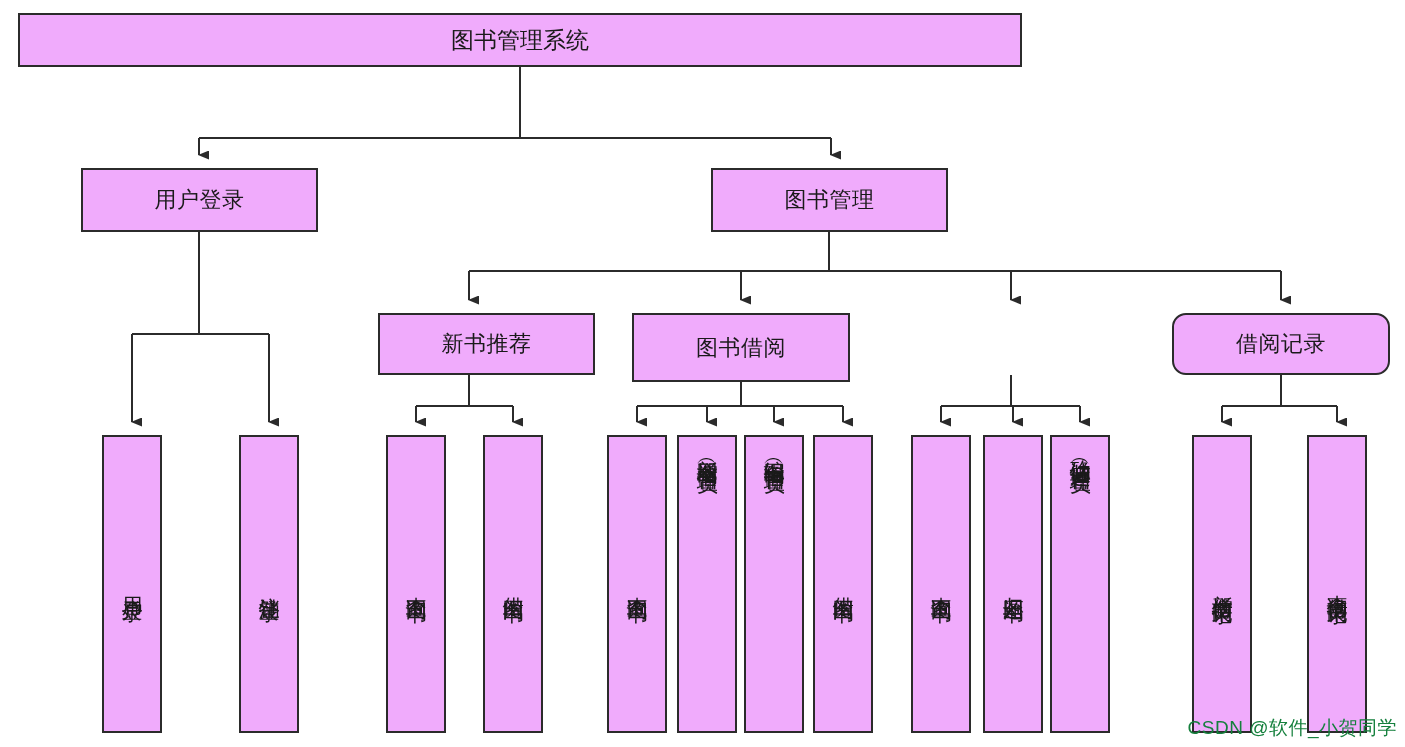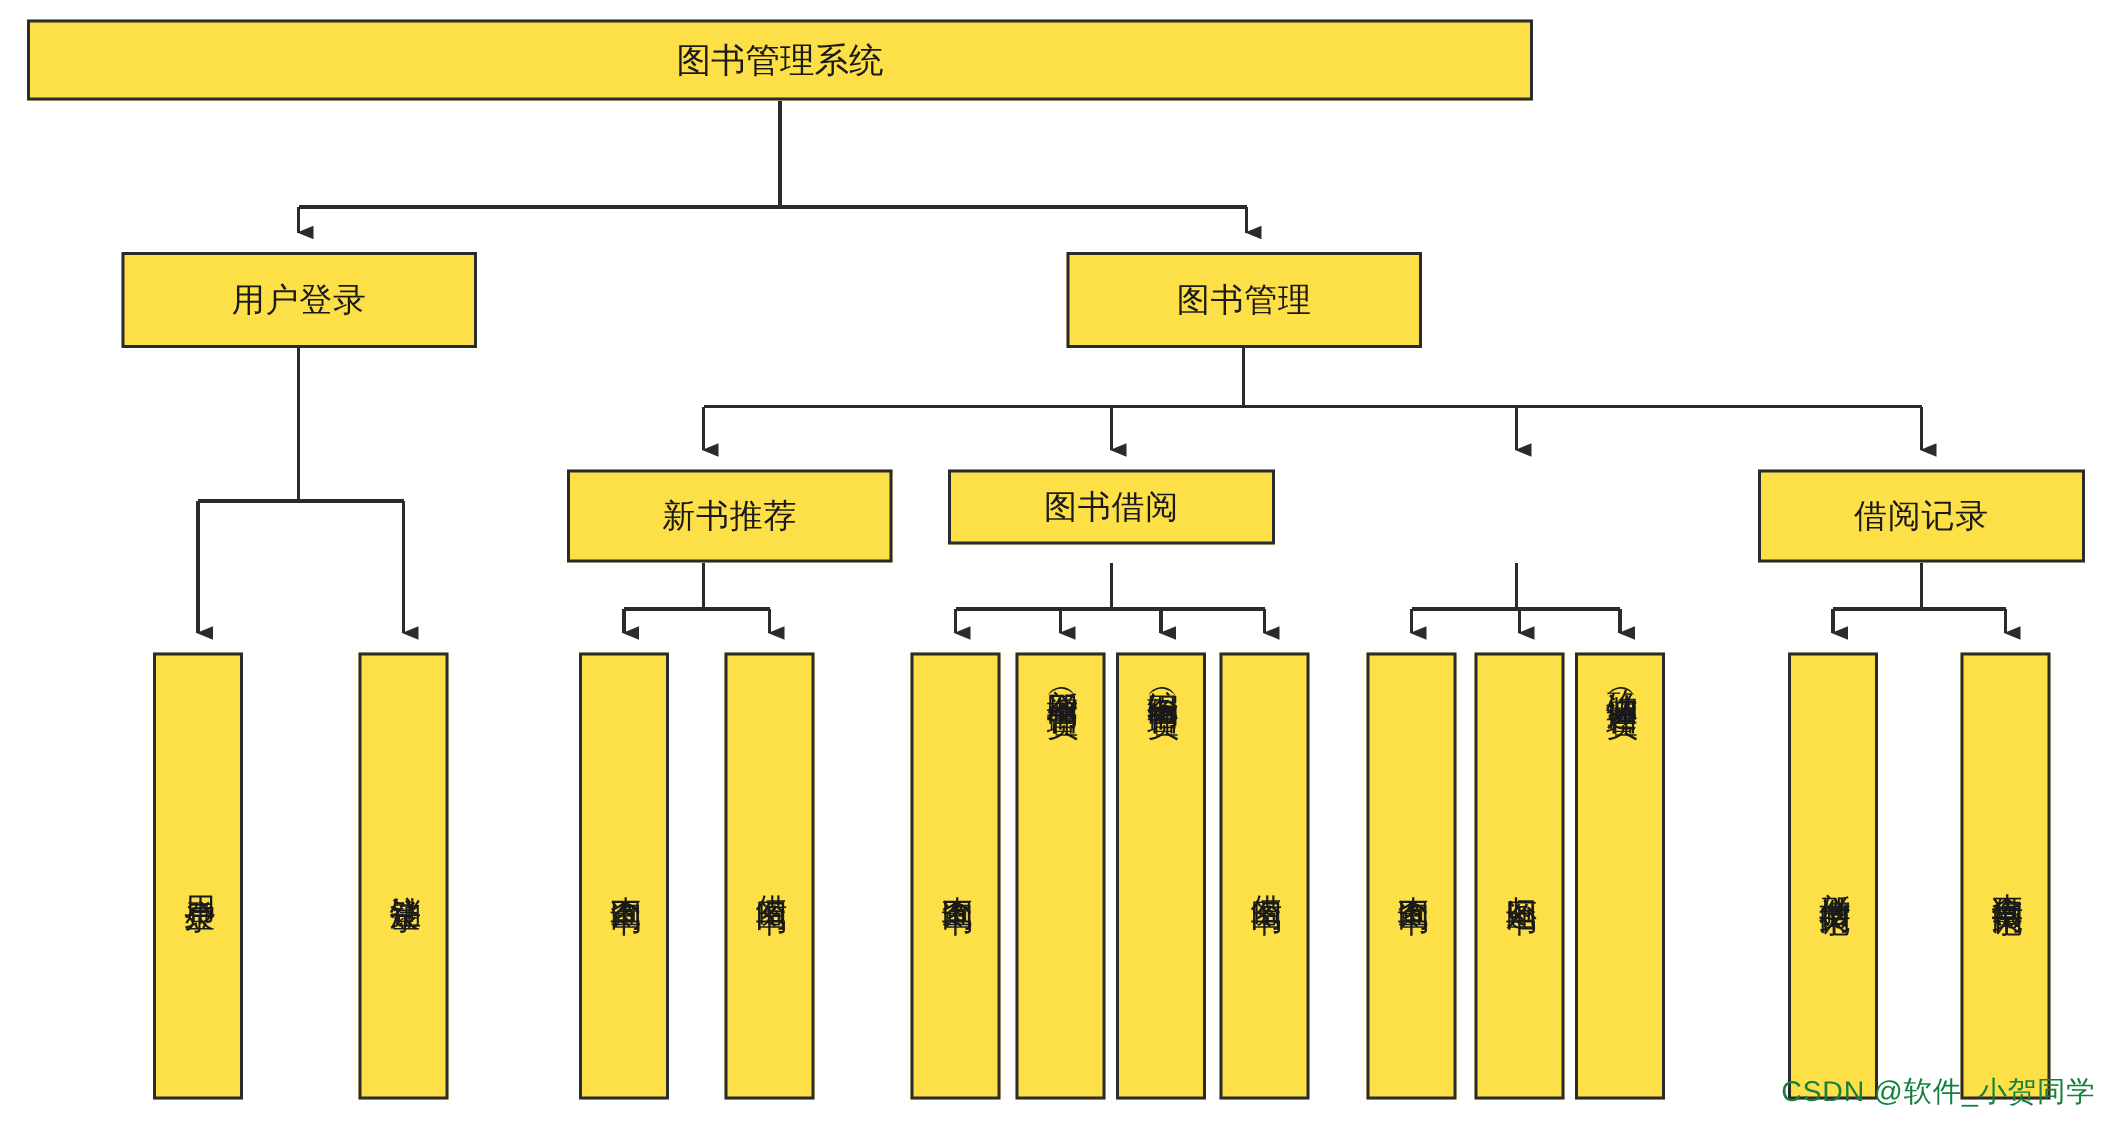--- a/index.html
+++ b/index.html
@@ -22,21 +22,21 @@
     left: 0;
     top: 0;
     width: 1405px;
     height: 747px;
     pointer-events: none;
   }
   .node {
     position: absolute;
     box-sizing: border-box;
     border: 2.5px solid #2b2b2b;
-    background: #fde047;
+    background: #f0abfc;
     display: flex;
     align-items: center;
     justify-content: center;
     color: #1a1a1a;
   }
   .node.h {
     font-size: 22px;
     letter-spacing: 0.5px;
   }
   .node.root {
@@ -139,24 +139,24 @@
   <div class="node h" id="n-l1-0" style="left: 81px; top: 168px; width: 237px; height: 64px;">
     <span>用户登录</span>
   </div>
   <div class="node h" id="n-l1-1" style="left: 711px; top: 168px; width: 237px; height: 64px;">
     <span>图书管理</span>
   </div>
 
   <div class="node h" id="n-l2-0" style="left: 361px; top: 313px; width: 217px; height: 62px; margin-left: 17px;">
     <span>新书推荐</span>
   </div>
-  <div class="node h" id="n-l2-1" style="left: 632px; top: 313px; width: 218px; height: 50px;">
+  <div class="node h" id="n-l2-1" style="left: 632px; top: 313px; width: 218px; height: 69px;">
     <span>图书借阅</span>
   </div>
-  <div class="node h" id="n-l2-3" style="left: 1172px; top: 313px; width: 218px; height: 62px;">
+  <div class="node h" id="n-l2-3" style="left: 1172px; top: 313px; width: 218px; height: 62px; border-radius: 14px;">
     <span>借阅记录</span>
   </div>
 
   <div class="node leaf" id="n-leaf-0" style="left: 102px; top: 435px; width: 60px; height: 298px;">
     <div class="leaf-inner">
       <span class="vtext">用户登录</span>
     </div>
   </div>
   <div class="node leaf" id="n-leaf-1" style="left: 239px; top: 435px; width: 60px; height: 298px;">
     <div class="leaf-inner">

